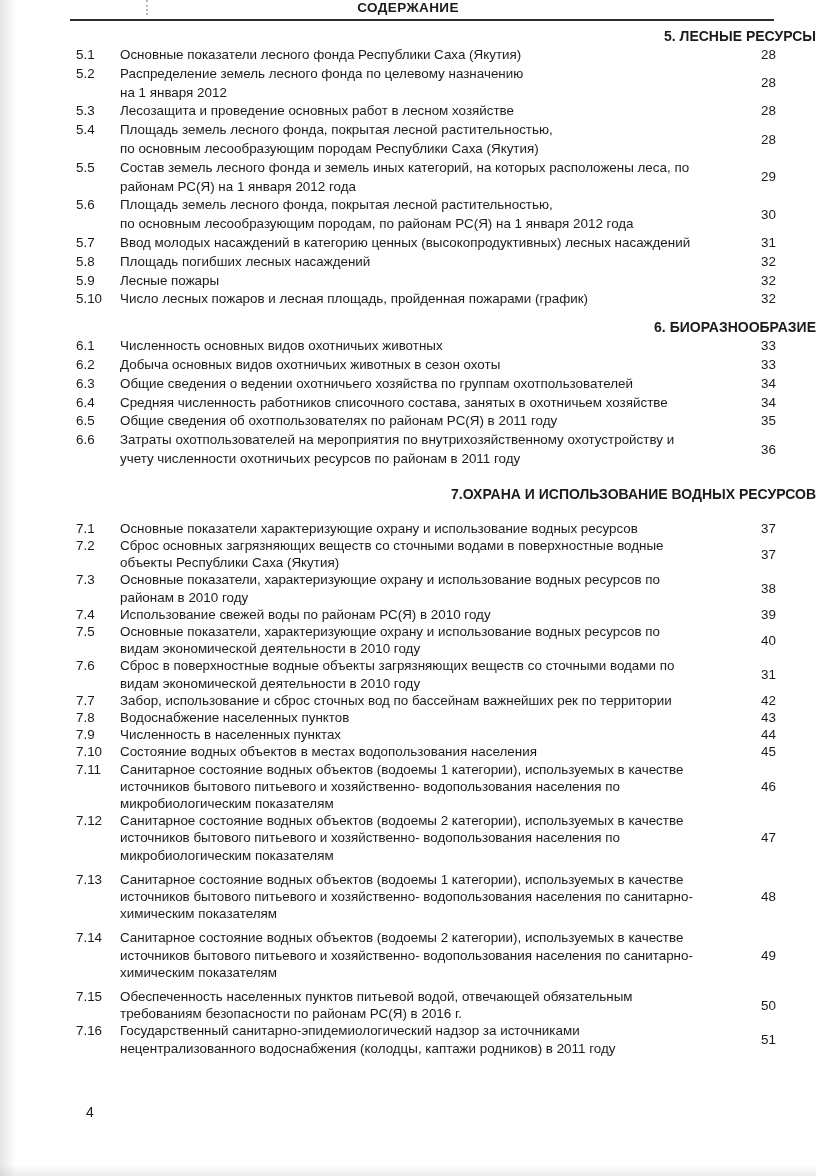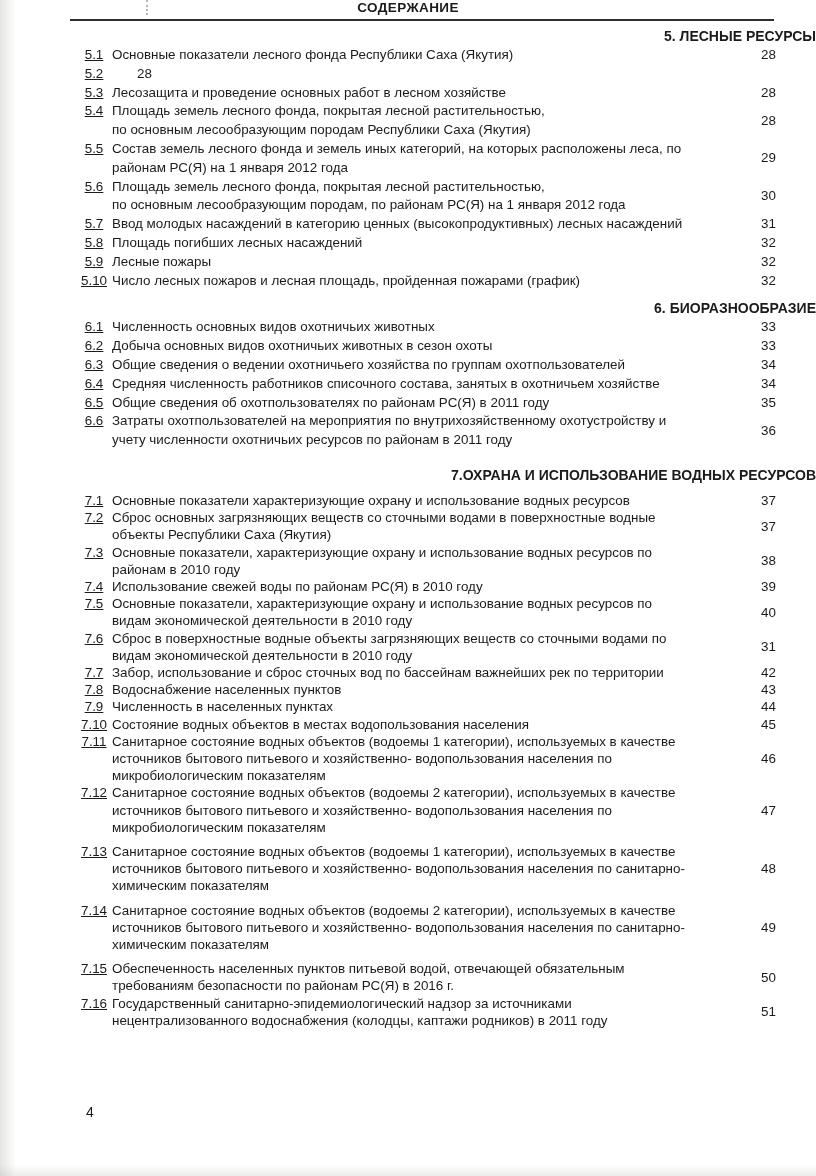--- a/index.html
+++ b/index.html
@@ -32,25 +32,25 @@
   .header-rule {
     margin: 4px 0 0 70px; width: 704px; height: 2px;
     background: #2e2e2e;
   }
   .section-title {
     text-align: right; font-weight: bold;
     font-size: 14px; line-height: 18px;
   }
   .section-0 .section-title { margin-top: 6px; margin-bottom: 1px; }
   .section-1 .section-title { margin-top: 9px; margin-bottom: 1px; }
-  .section-2 .section-title { margin-top: 16px; margin-bottom: 8px; }
+  .section-2 .section-title { margin-top: 16px; margin-bottom: 17px; }
   .row { display: flex; padding: 0 40px 0 76px; font-size: 13.4px; }
   .section-0 .row, .section-1 .row { line-height: 18.8px; }
   .section-2 .row { line-height: 17.2px; }
-  .num { flex: 0 0 36px; text-align: center; margin-right: 0; align-self: flex-start; text-decoration: underline; }
+  .num { flex: 0 0 36px; text-align: left; margin-right: 8px; align-self: flex-start; }
   .text { flex: 1; padding-right: 10px; }
   .pagecol { flex: 0 0 40px; text-align: right; align-self: center; }
   
   .section-2 .row:nth-child(14),
   .section-2 .row:nth-child(15),
   .section-2 .row:nth-child(16) { margin-top: 7px; }
   .footer-num { position: absolute; left: 86px; top: 1104px; font-size: 14px; }
 </style>
 </head>
 <body>
@@ -66,20 +66,24 @@
         <div class="section-title">5. ЛЕСНЫЕ РЕСУРСЫ</div>
         <div class="row">
           <div class="num">5.1</div>
           <div class="text">
             <div>Основные показатели лесного фонда Республики Саха (Якутия)</div>
           </div>
           <div class="pagecol">28</div>
         </div>
         <div class="row">
           <div class="num">5.2</div>
+          <div class="text">
+            <div>Распределение земель лесного фонда по целевому назначению</div>
+            <div>на 1 января 2012</div>
+          </div>
           <div class="pagecol">28</div>
         </div>
         <div class="row">
           <div class="num">5.3</div>
           <div class="text">
             <div>Лесозащита и проведение основных работ в лесном хозяйстве</div>
           </div>
           <div class="pagecol">28</div>
         </div>
         <div class="row">

